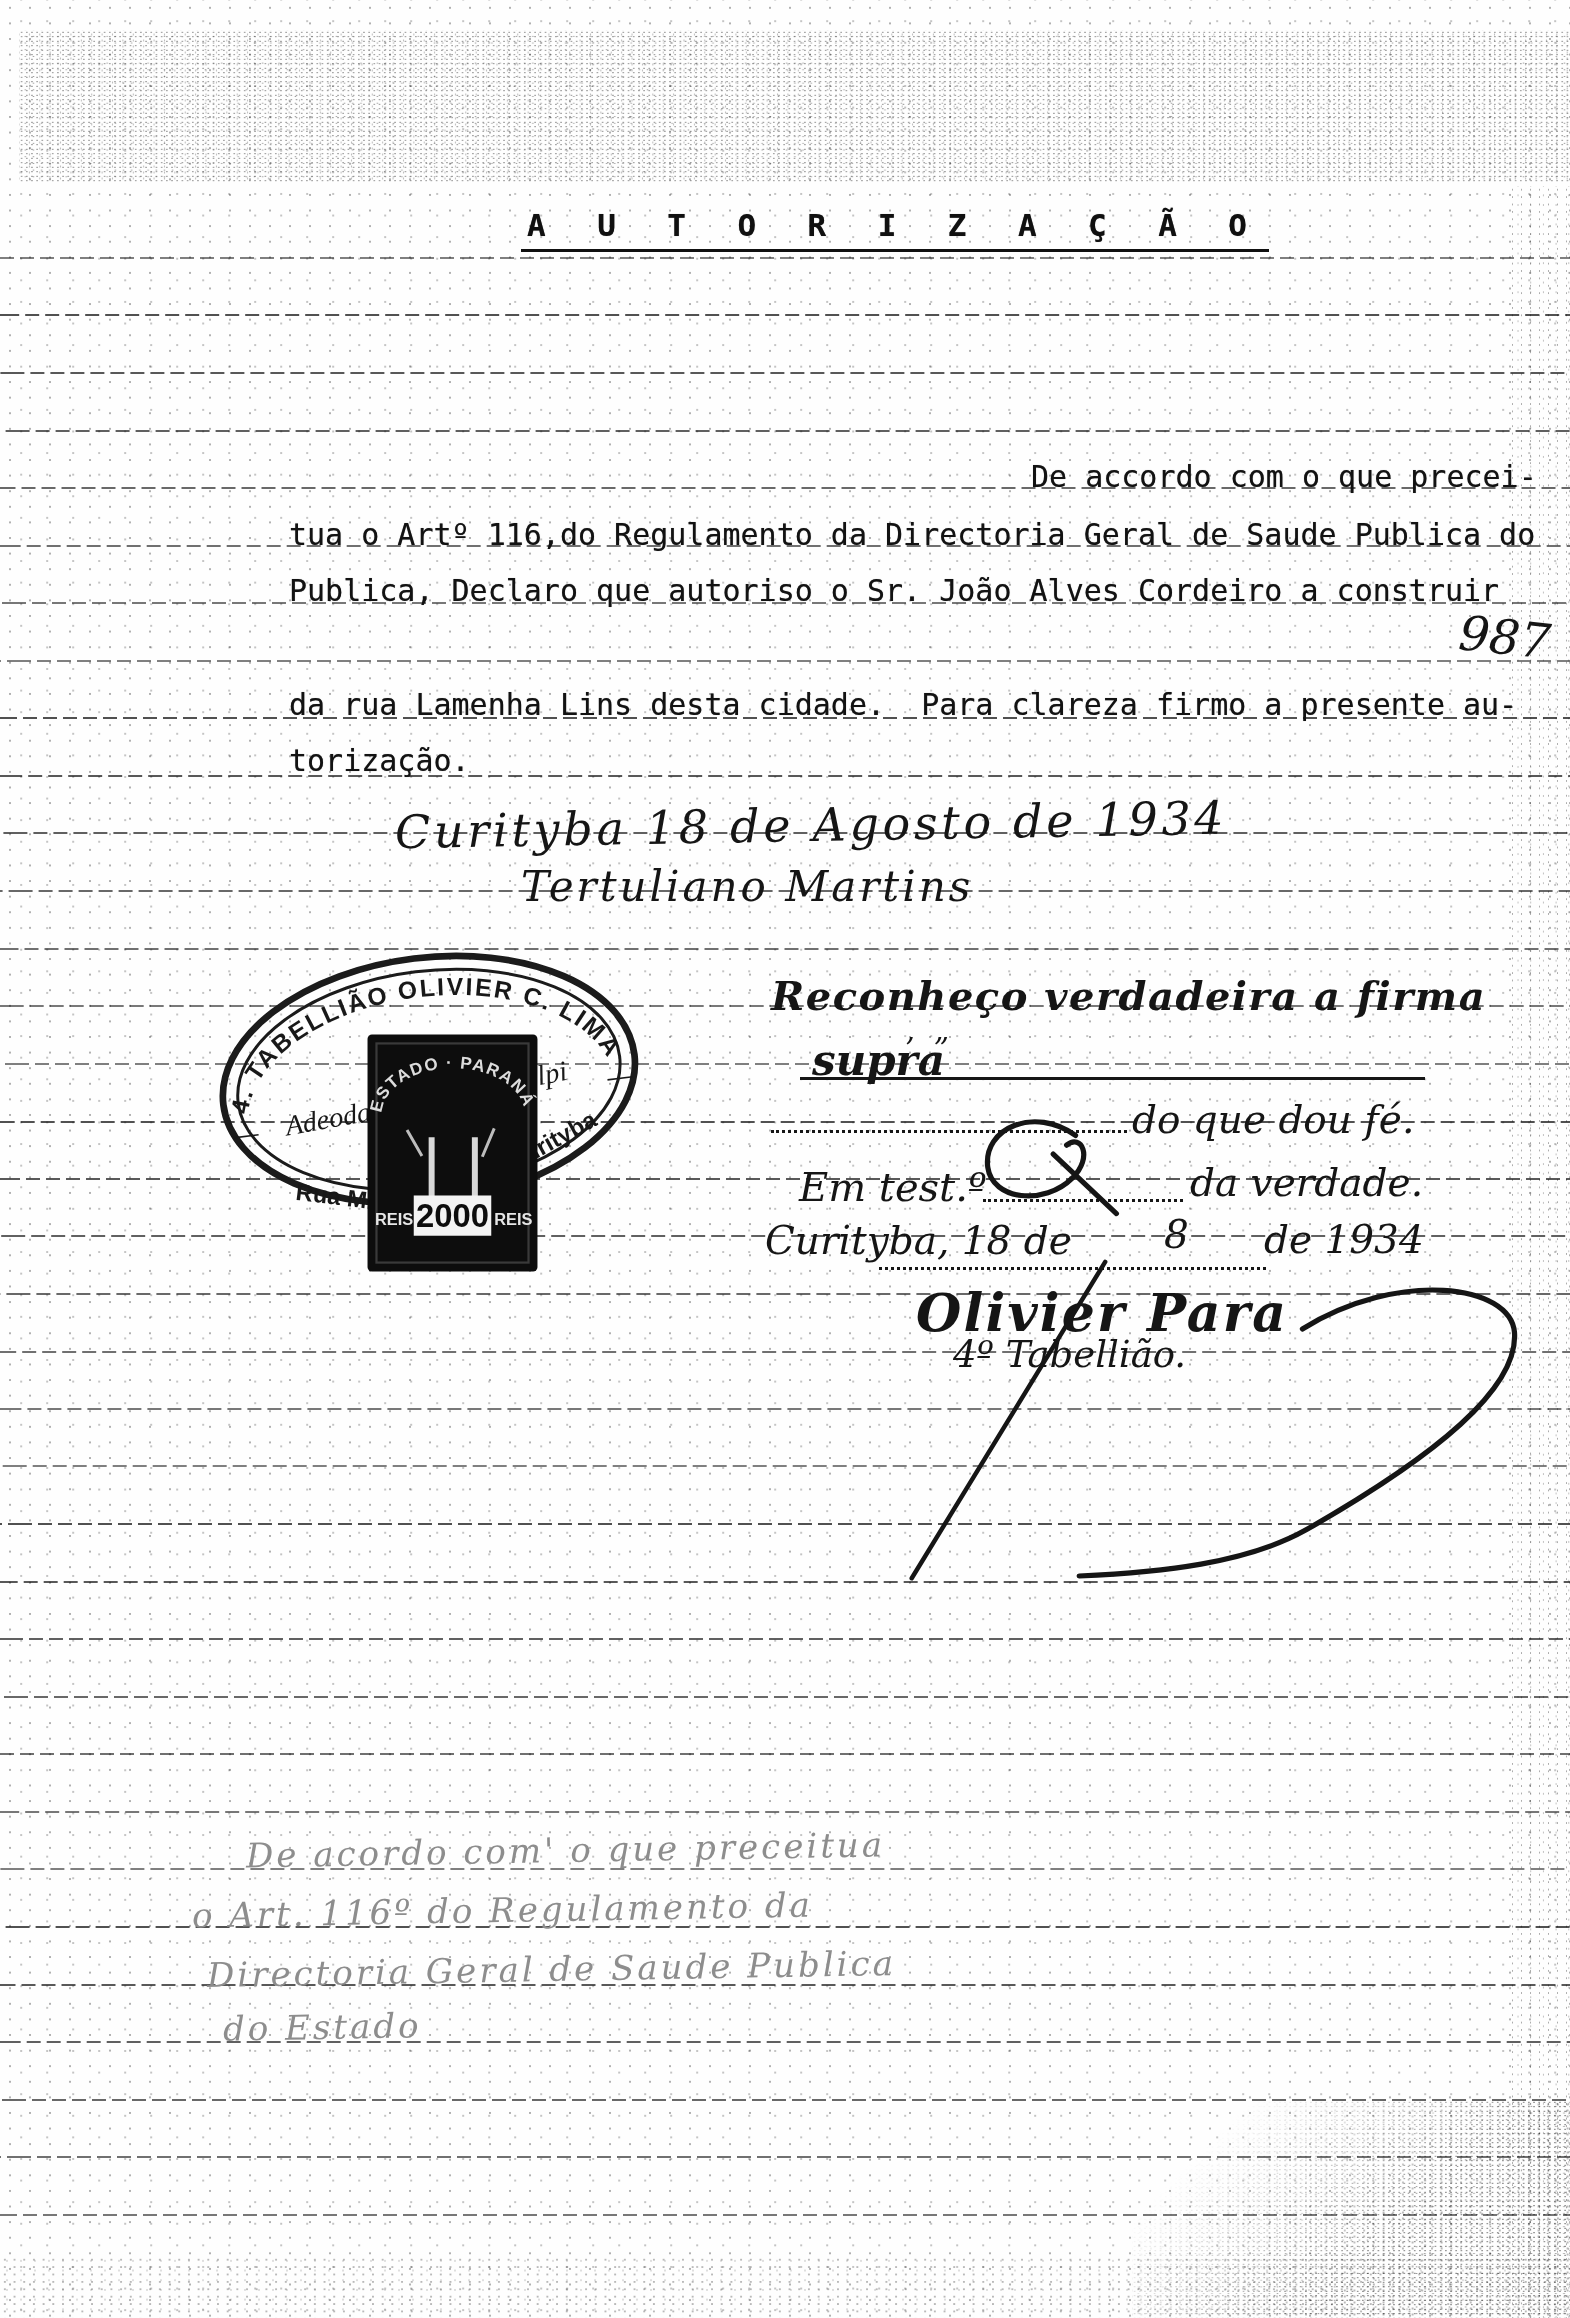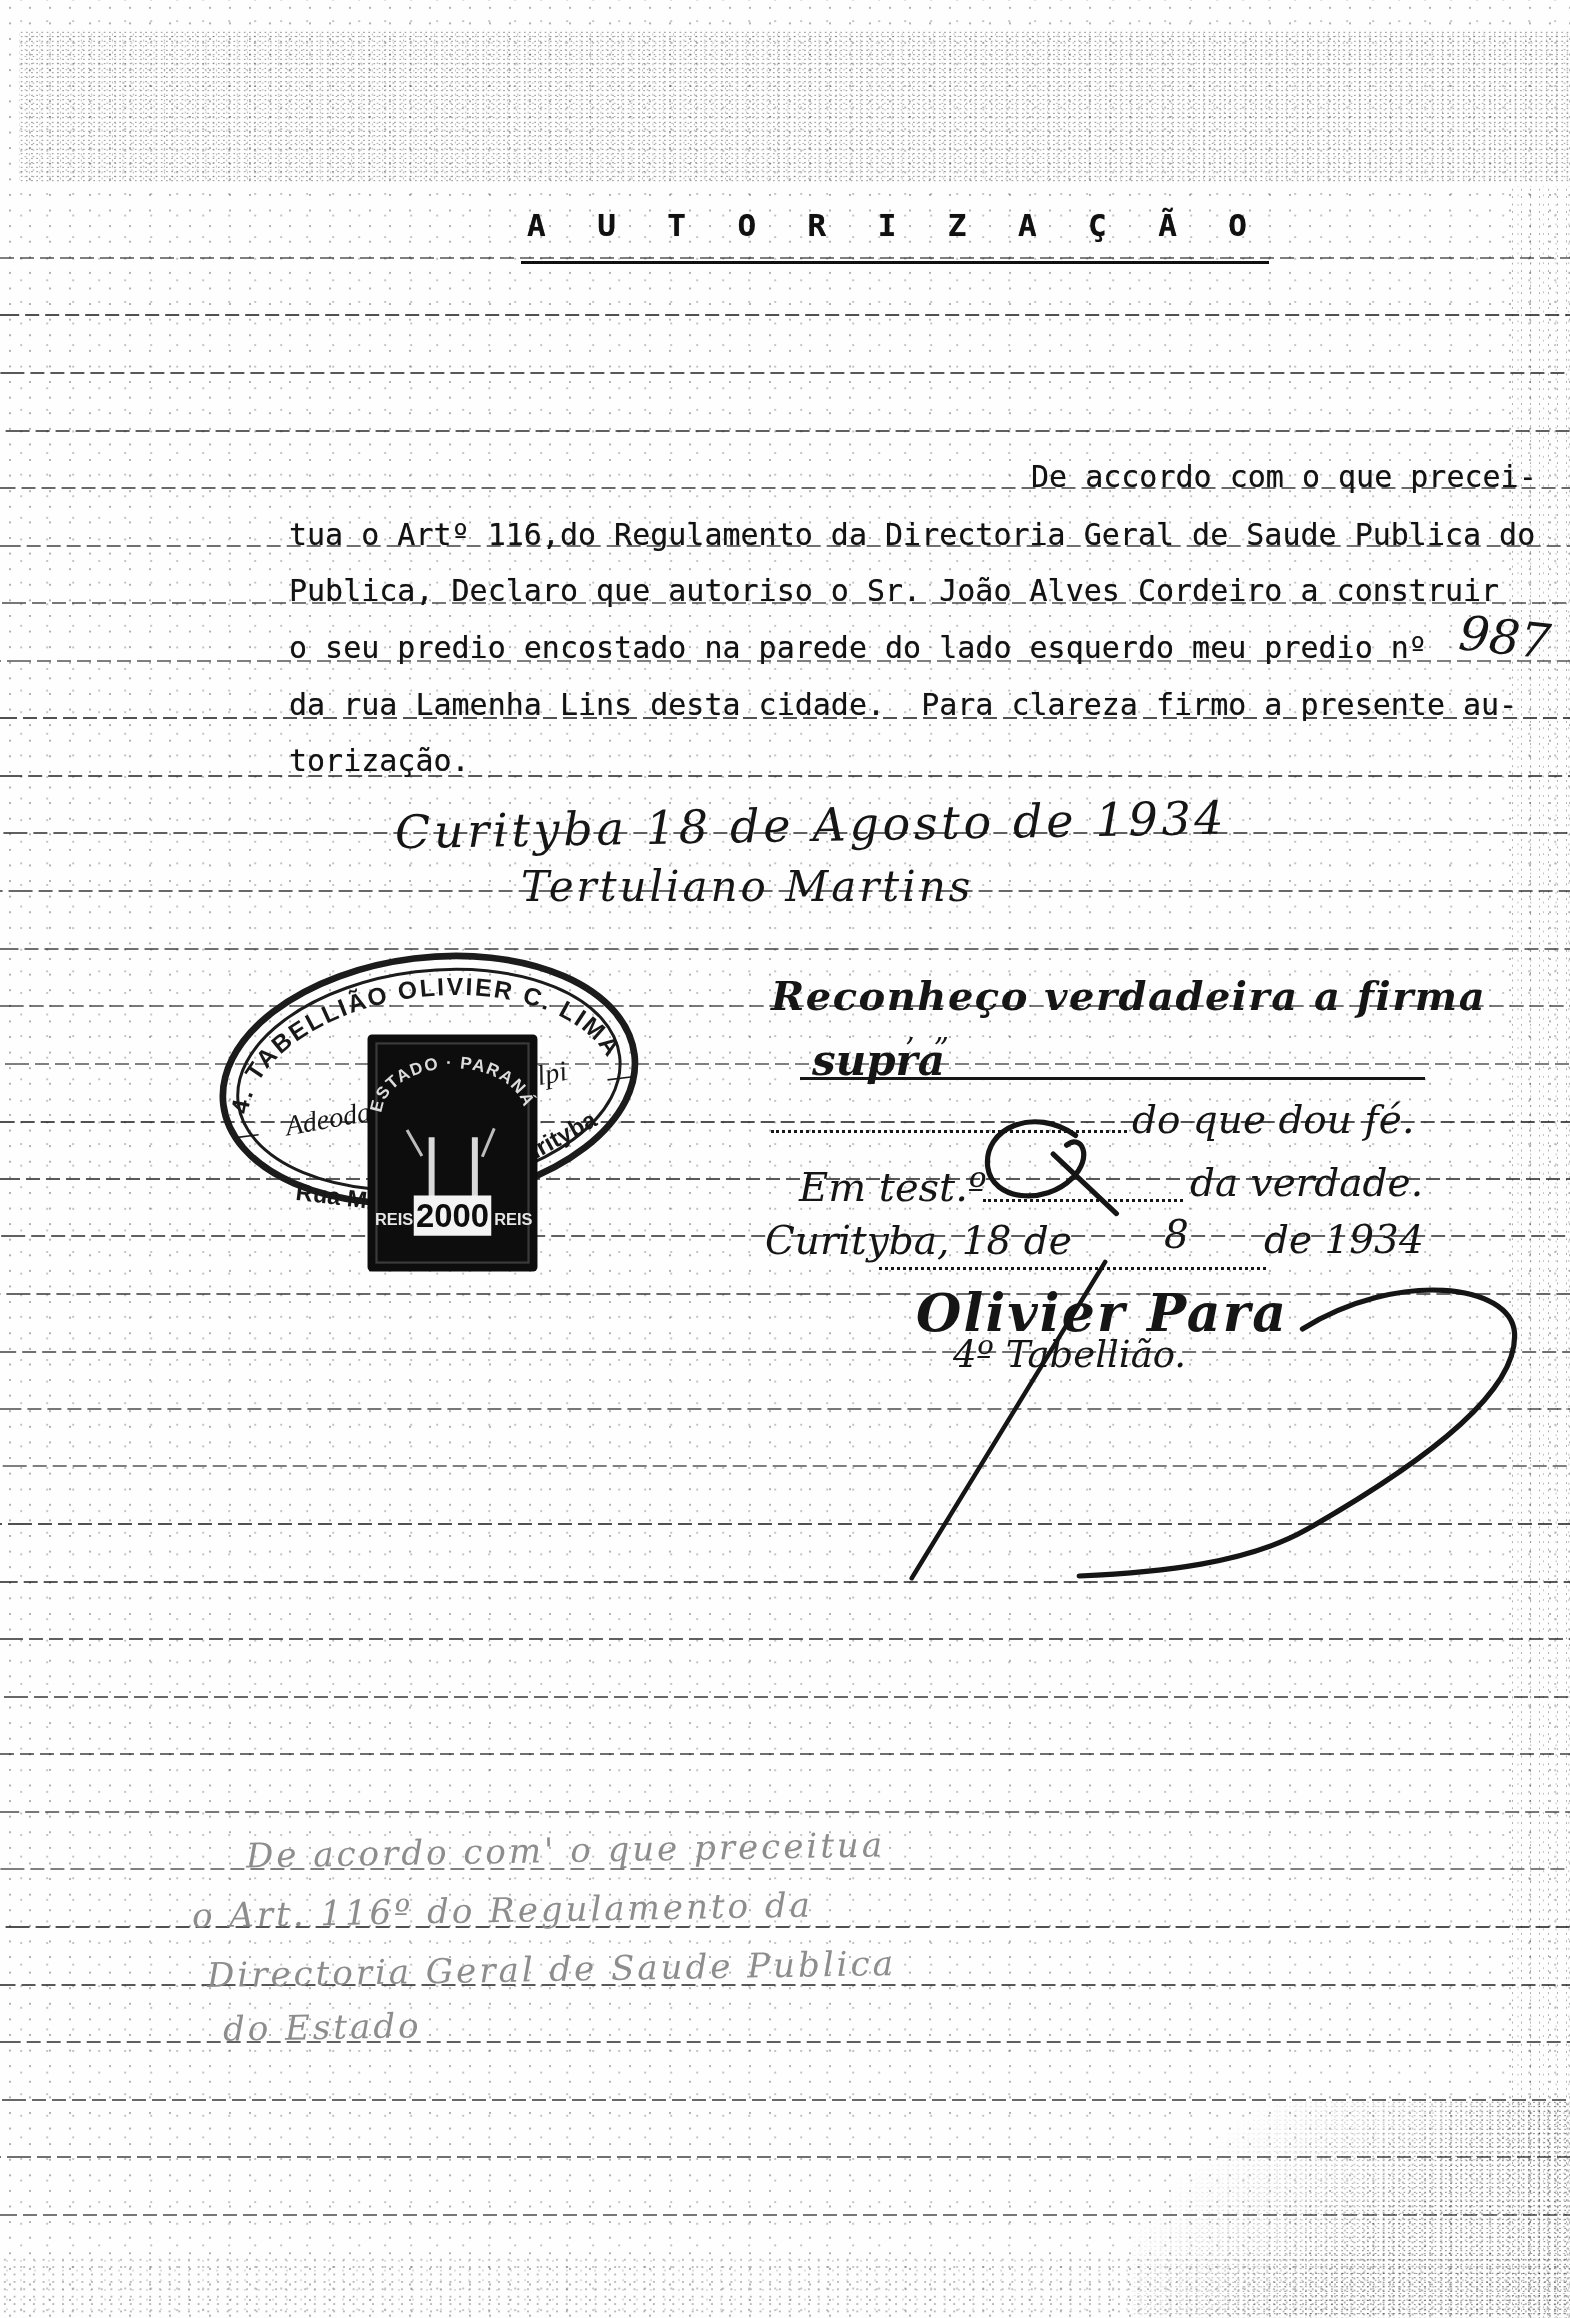--- a/index.html
+++ b/index.html
@@ -66,21 +66,21 @@
     background-image:repeating-linear-gradient(90deg, rgba(25,25,25,.85) 0 14px, rgba(25,25,25,0) 14px 20px);
     opacity:.8;
   }
   
   .tw{position:absolute;font-family:"DejaVu Sans Mono", monospace;font-size:30px;
       letter-spacing:0px;white-space:pre;color:#121212;text-shadow:0 0 0.7px rgba(0,0,0,.55);}
   .title{
     position:absolute;left:521px;top:207px;
     font-family:"DejaVu Sans Mono", monospace;font-size:31px;font-weight:bold;
     letter-spacing:16.4px;color:#101010;
-    border-bottom:3px solid #101010;padding:0 6px 18px 6px;
+    border-bottom:3px solid #101010;padding:0 6px 6px 6px;
     text-shadow:0 0 0.7px rgba(0,0,0,.6);
   }
   
   .hw{position:absolute;font-family:"DejaVu Serif", serif;font-style:italic;color:#151515;white-space:pre;}
   .hw-pencil{position:absolute;font-family:"DejaVu Serif", serif;font-style:italic;color:#8d8d8d;white-space:pre;}
   .dotted{position:absolute;border-top:3.7px dotted #161616;height:0;}
   .solidline{position:absolute;background:#161616;height:3px;}
   
   .oval-stamp{position:absolute;left:213px;top:950px;width:432px;height:261px;transform:rotate(-7deg);}
   .tax-stamp{position:absolute;left:366px;top:1033px;width:173px;height:240px;}
@@ -133,21 +133,20 @@
   <div class="noise noise-top"></div>
   <div class="noise noise-right"></div>
   <div class="noise noise-bottom"></div>
   <div class="noise noise-bottom-right"></div>
 
   <div class="title">A U T O R I Z A Ç Ã O</div>
 
   <div class="tw" style="left:1031px;top:459px;">De accordo com o que precei-</div>
   <div class="tw" style="left:289px;top:517px;">tua o Artº 116,do Regulamento da Directoria Geral de Saude Publica do</div>
   <div class="tw" style="left:289px;top:573px;">Publica, Declaro que autoriso o Sr. João Alves Cordeiro a construir</div>
-  <div class="tw" style="left:289px;top:630px;">o seu predio encostado na parede do lado esquerdo meu predio nº</div>
   <div class="hw" style="left:1459px;top:609px;font-size:48px;transform:rotate(6deg);">987</div>
   <div class="tw" style="left:289px;top:687px;">da rua Lamenha Lins desta cidade.  Para clareza firmo a presente au-</div>
   <div class="tw" style="left:289px;top:743px;">torização.</div>
 
   <div class="hw" style="left:395px;top:798px;font-size:46px;letter-spacing:3.7px;transform:rotate(-1deg);">Curityba 18 de Agosto de 1934</div>
   <div class="hw" style="left:521px;top:862px;font-size:42px;letter-spacing:3px;">Tertuliano Martins</div>
 
   <div class="hw" style="left:771px;top:972px;font-size:40px;font-weight:bold;letter-spacing:1.5px;">Reconheço verdadeira a firma</div>
   <div class="hw" style="left:812px;top:1036px;font-size:42px;font-weight:bold;">supra</div>
   <div class="hw" style="left:905px;top:1031px;font-size:30px;">’  ”</div>

